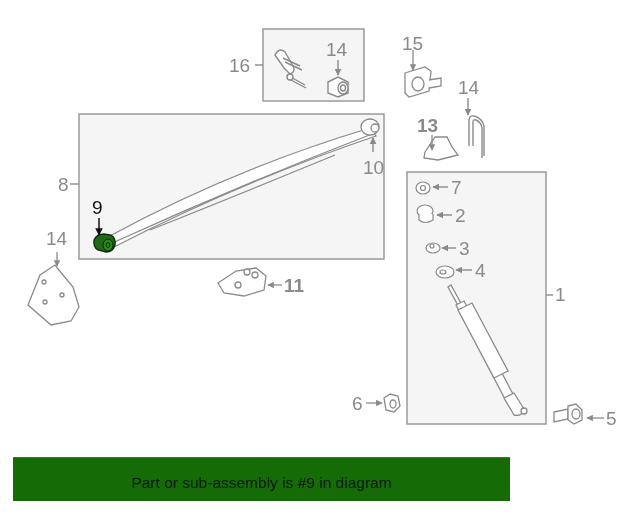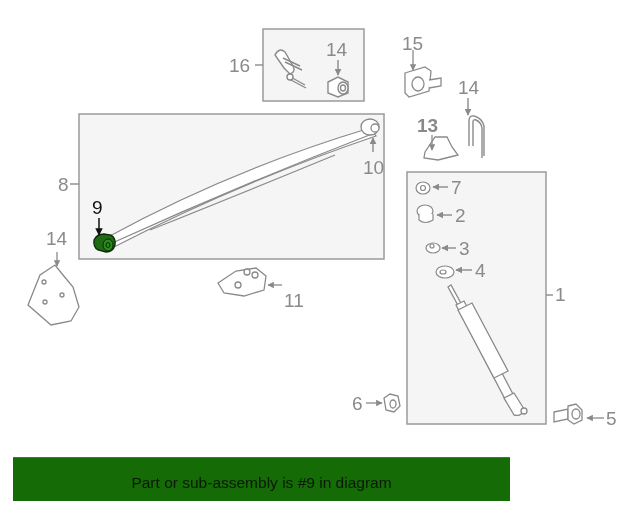--- a/index.html
+++ b/index.html
@@ -161,21 +161,21 @@
   <span class="callout" style="left:555px; top:285px;">1</span>
   <span class="callout" style="left:455px; top:206px;">2</span>
   <span class="callout" style="left:459px; top:239px;">3</span>
   <span class="callout" style="left:475px; top:261px;">4</span>
   <span class="callout" style="left:606px; top:409px;">5</span>
   <span class="callout" style="left:352px; top:394px;">6</span>
   <span class="callout" style="left:451px; top:178px;">7</span>
   <span class="callout" style="left:58px; top:175px;">8</span>
   <span class="callout active" style="left:92px; top:198px;">9</span>
   <span class="callout" style="left:363px; top:158px;">10</span>
-  <span class="callout" style="left:284px; top:291px;">11</span>
+  <span class="callout" style="left:284px; top:276px;font-weight:bold;">11</span>
   <span class="callout" style="left:46px; top:229px;">14</span>
   <span class="callout" style="left:417px; top:116px;font-weight:bold;">13</span>
   <span class="callout" style="left:458px; top:78px;">14</span>
   <span class="callout" style="left:402px; top:34px;">15</span>
   <span class="callout" style="left:229px; top:56px;">16</span>
   <span class="callout" style="left:326px; top:40px;">14</span>
 </div>
 
 <div class="banner">
   <div class="banner-inner">

